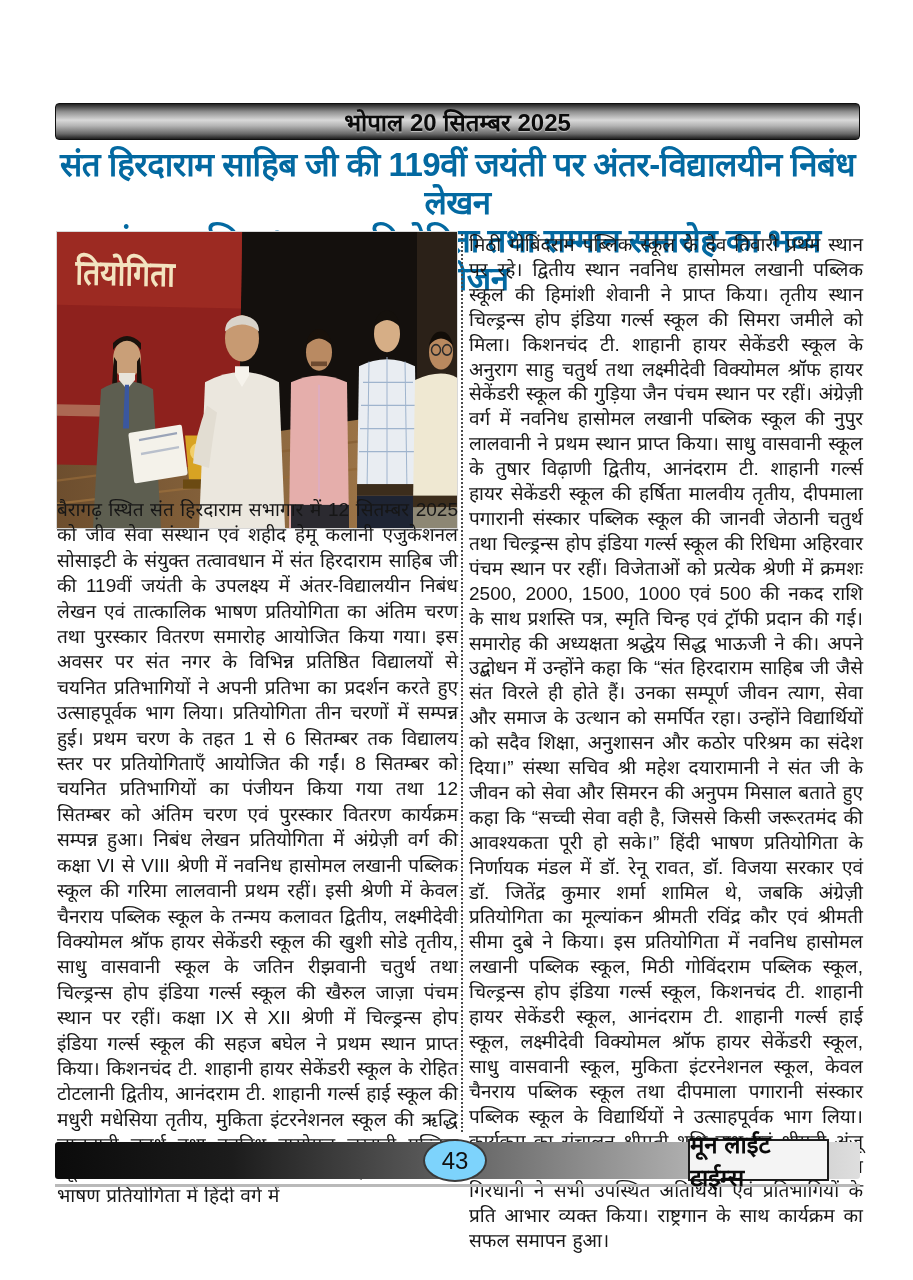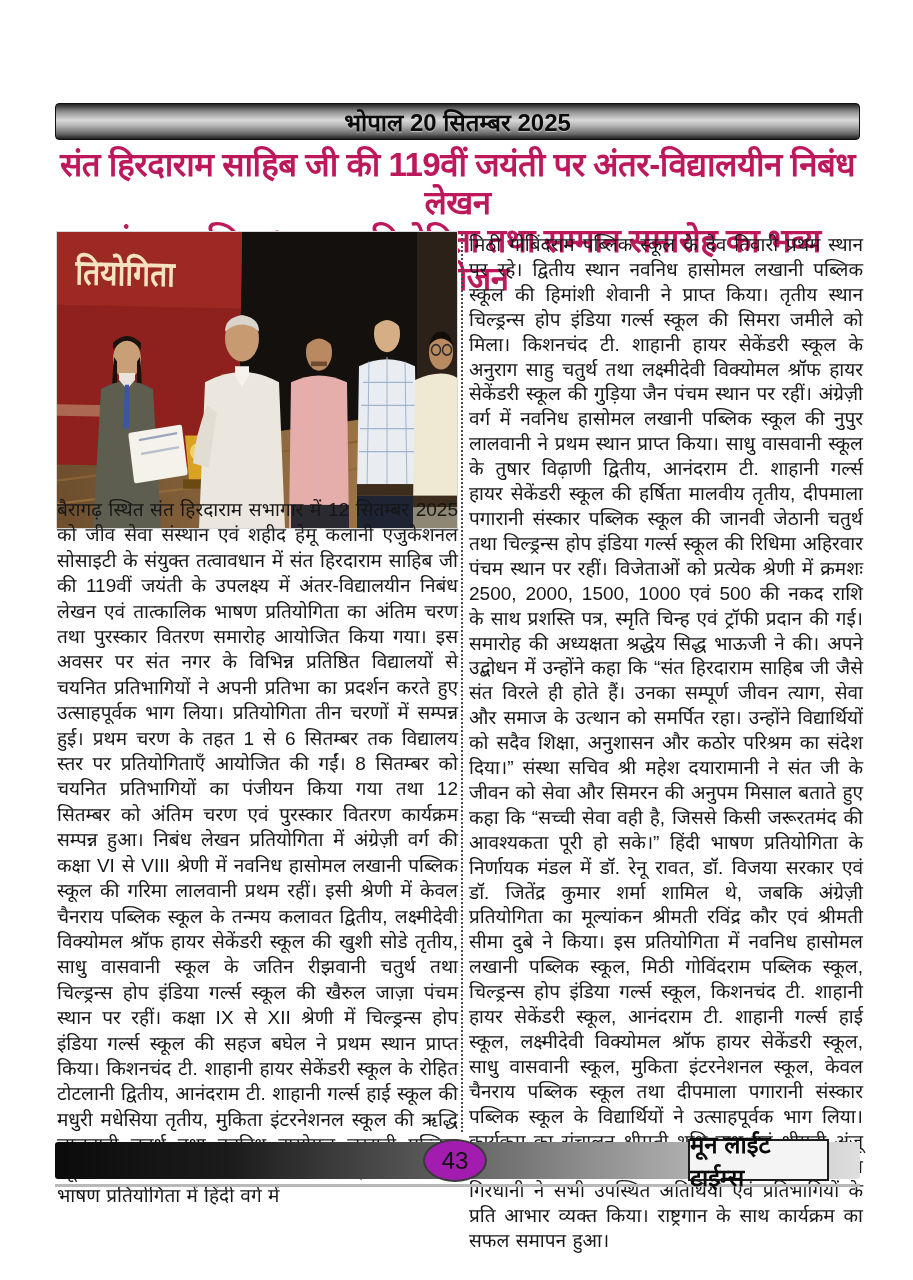--- a/index.html
+++ b/index.html
@@ -14,21 +14,21 @@
     background:linear-gradient(to bottom,#232323 0%,#8f8f8f 22%,#d9d9d9 46%,#b5b5b5 62%,#6a6a6a 85%,#1f1f1f 100%);
     display:flex; align-items:center; justify-content:center;
   }
   .datebar span {
     font-size:24px; font-weight:bold; color:#0b0b0b;
     text-shadow:0 1px 1px rgba(255,255,255,.55);
   }
   
   .headline {
     position:absolute; left:45px; top:146px; width:825px; text-align:center;
-    color:#be185d; font-weight:800; font-size:33px; line-height:38px;
+    color:#0369a1; font-weight:800; font-size:33px; line-height:38px;
     letter-spacing:-0.5px;
   }
   
   .photo {
     position:absolute; left:57px; top:232px; width:400px; height:296px;
     background:#f97316; box-shadow:0 0 0 1px #d8d8d8;
   }
   .photo svg { display:block; width:100%; height:100%; }
   
   .col {
@@ -46,21 +46,21 @@
     position:absolute; left:55px; top:1142px; width:805px; height:37px;
     background:linear-gradient(90deg,#0b0b0b 0%,#1c1c1c 22%,#555555 45%,#8d8d8d 66%,#bcbcbc 84%,#dedede 100%);
     border-radius:3px;
   }
   .foot-shadow {
     position:absolute; left:55px; top:1184px; width:805px; height:3px;
     background:#b9b9b9;
   }
   .page-ellipse {
     position:absolute; left:423px; top:1139px; width:64px; height:43px;
-    background:#a21caf; border:2px solid #3a3a3a; border-radius:50%;
+    background:#7dd3fc; border:2px solid #3a3a3a; border-radius:50%;
     box-sizing:border-box; display:flex; align-items:center; justify-content:center;
     font-size:24px; font-weight:500; color:#101010;
   }
   .masthead {
     position:absolute; left:688px; top:1139px; width:141px; height:42px;
     background:#f4f4f4; border:2px solid #1c1c1c; box-sizing:border-box;
     display:flex; align-items:center; justify-content:center;
     font-size:24px; font-weight:800; color:#0a0a0a;
   }
 </style>

